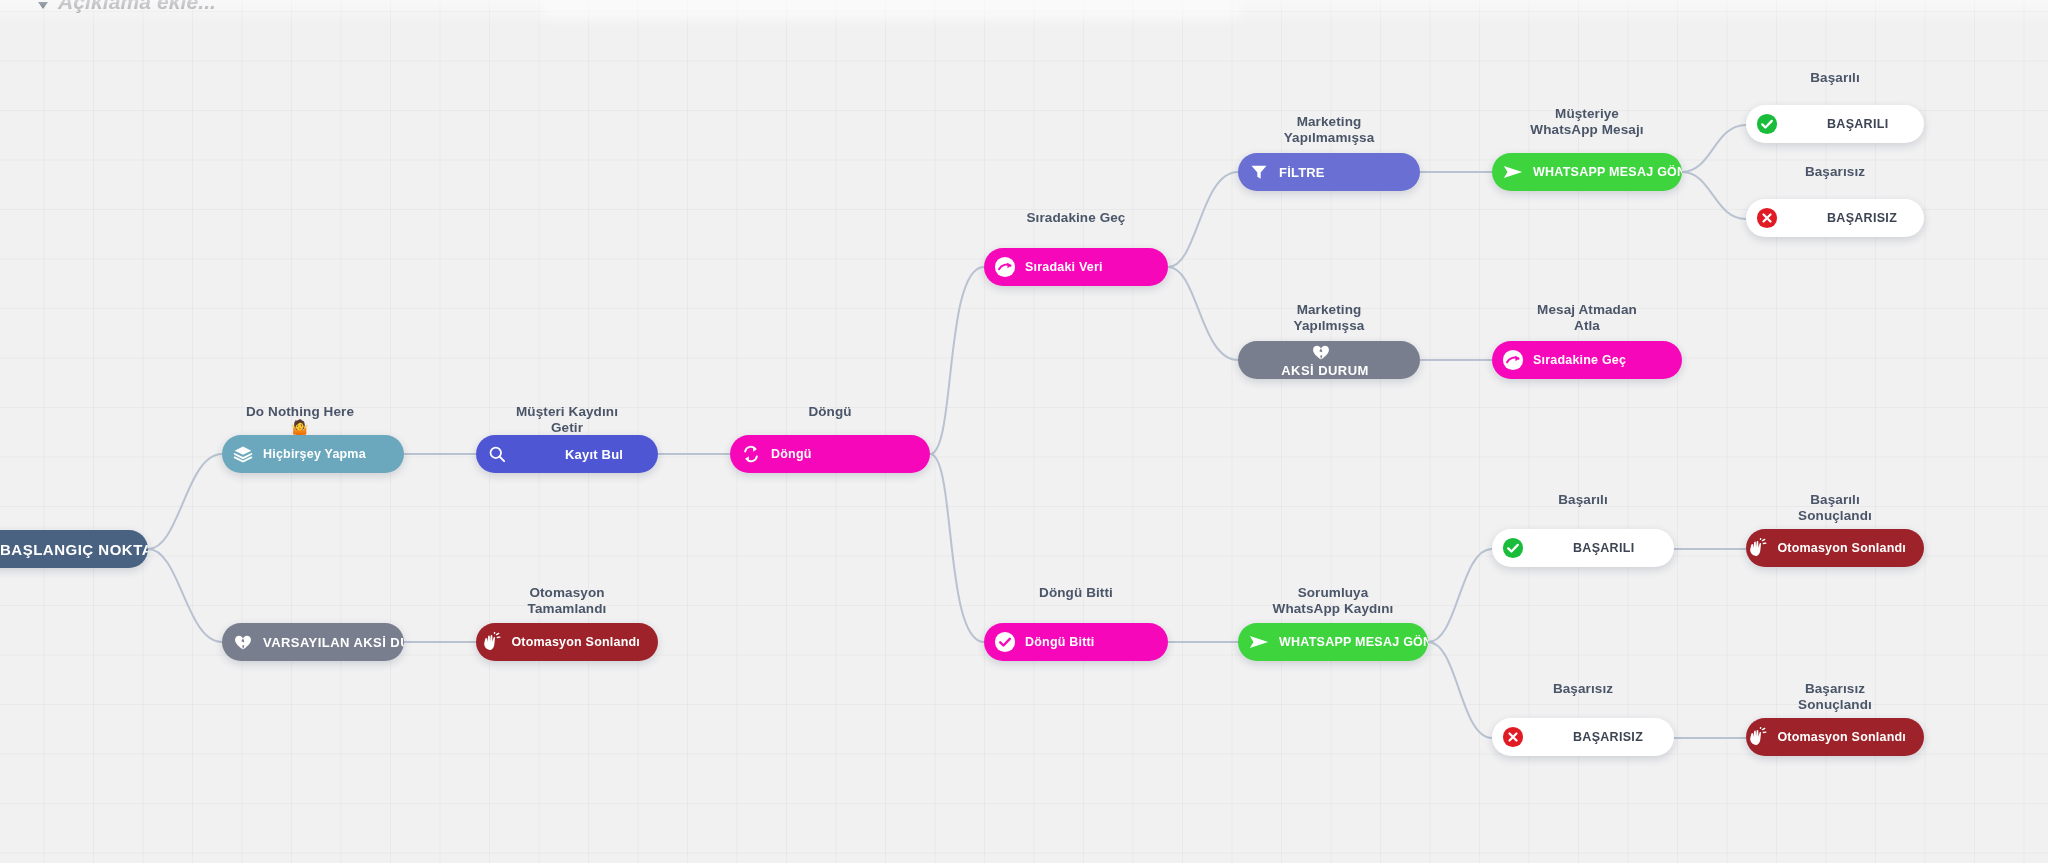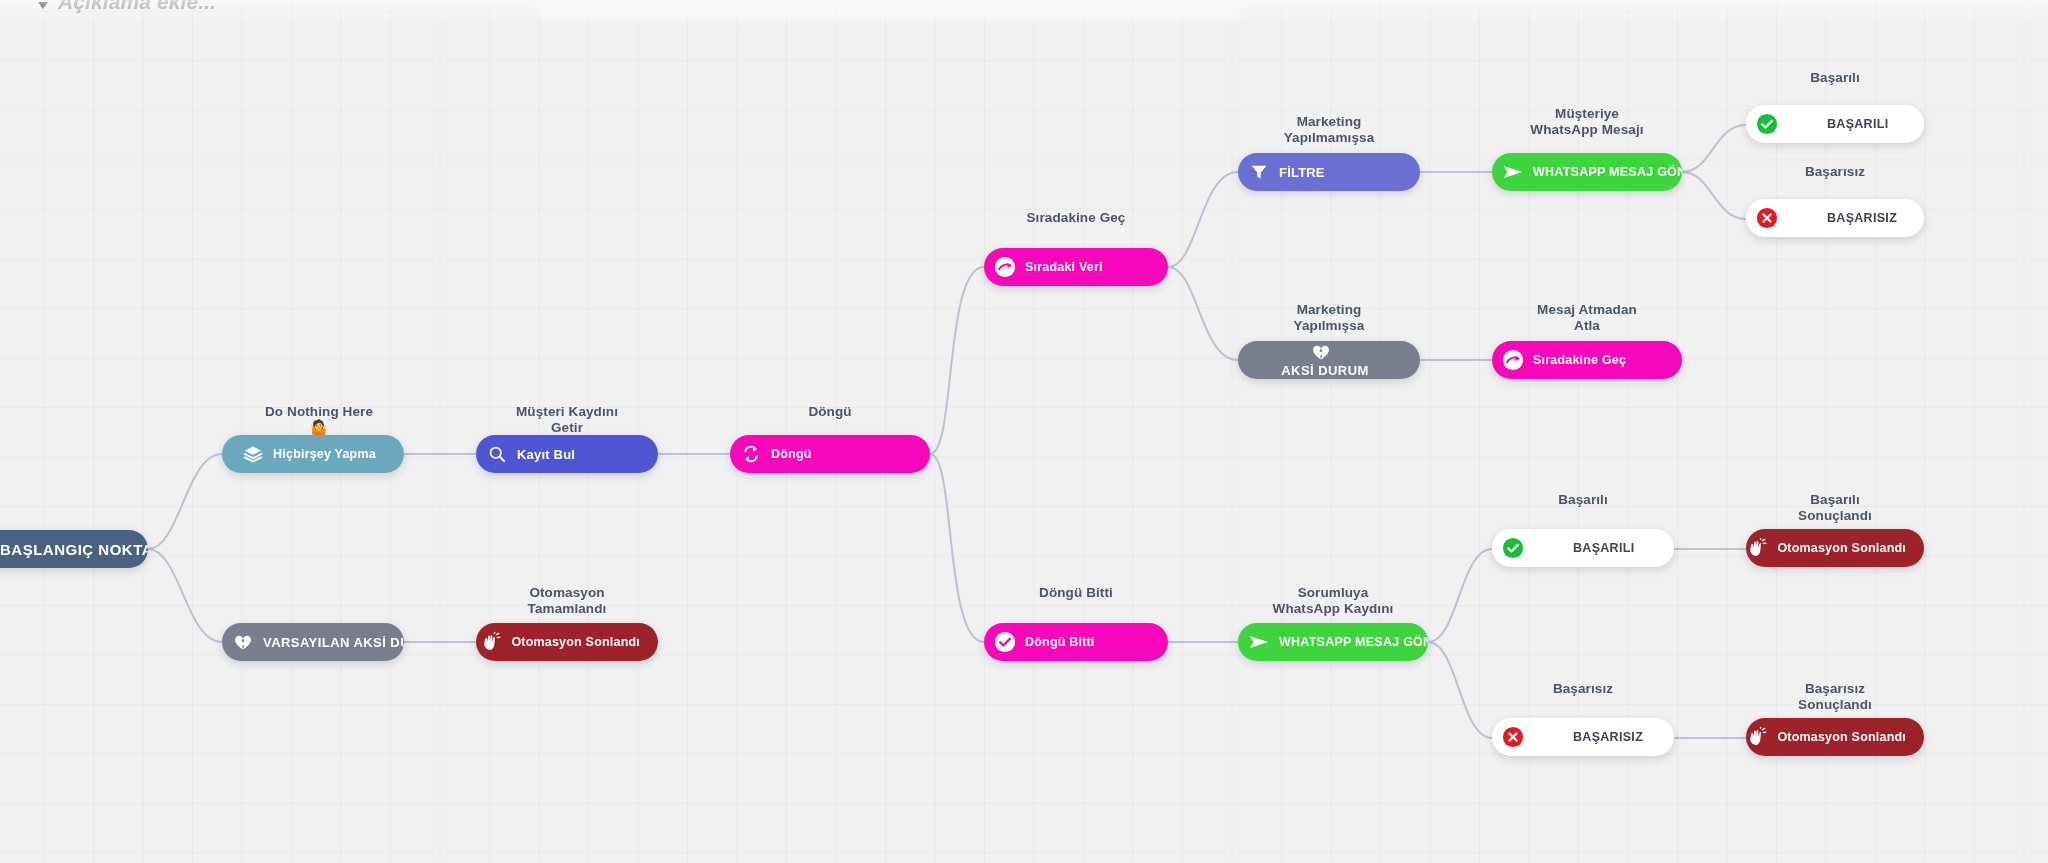--- a/index.html
+++ b/index.html
@@ -91,21 +91,21 @@
   }
 
   
   .n-start {
     background: #4a6281;
     padding-left: 18px;
     border-radius: 0 19px 19px 0;
   }
   .n-start .nlabel { font-size: 15px; letter-spacing: 0.5px; }
 
-  .n-teal    { background: #6ba8bd; justify-content: center; }
+  .n-teal    { background: #6ba8bd; }
   .n-indigo  { background: #4f56d3; }
   .n-indigo2 { background: #6a6fd4; }
   .n-magenta { background: #f707ba; }
   .n-green   { background: #3dd43d; }
   .n-gray    { background: #797e8e; }
   .n-darkred { background: #9e2229; justify-content: flex-end; }
 
   .n-white {
     background: #ffffff;
     padding: 0 22px 0 10px;
@@ -159,21 +159,21 @@
 
     <path d="M1428 642 C 1458 642, 1460 549, 1492 549"></path>
 
     <path d="M1428 642 C 1458 642, 1460 738, 1492 738"></path>
 
     <path d="M1674 549 L 1746 549"></path>
 
     <path d="M1674 738 L 1746 738"></path>
   </svg>
 
-  <div class="caption" style="left:228px; top:404px; width:182px;"><span>Do Nothing Here</span><br><span class="emoji">🤷</span></div>
+  <div class="caption" style="left:209px; top:404px; width:182px;"><span>Do Nothing Here</span><br><span class="emoji">🤷</span></div>
   <div class="caption" style="left:476px; top:404px; width:182px;">Müşteri Kaydını
 Getir</div>
   <div class="caption" style="left:730px; top:404px; width:200px;">Döngü</div>
   <div class="caption" style="left:984px; top:210px; width:184px;">Sıradakine Geç</div>
   <div class="caption" style="left:1238px; top:114px; width:182px;">Marketing
 Yapılmamışsa</div>
   <div class="caption" style="left:1492px; top:106px; width:190px;">Müşteriye
 WhatsApp Mesajı</div>
   <div class="caption" style="left:1746px; top:70px; width:178px;">Başarılı</div>
   <div class="caption" style="left:1746px; top:164px; width:178px;">Başarısız</div>
@@ -201,21 +201,21 @@
     <span class="nicon">
       <svg width="20" height="20" viewBox="0 0 24 24">
           <path d="M12 3 L22 8 L12 13 L2 8 Z" fill="#fff"></path>
           <path d="M2 12 L12 17 L22 12" stroke="#fff" stroke-width="2.2" fill="none" stroke-linecap="round"></path>
           <path d="M2 16 L12 21 L22 16" stroke="#fff" stroke-width="2.2" fill="none" stroke-linecap="round"></path>
         </svg>
     </span>
     <span class="nlabel">Hiçbirşey Yapma</span>
   </div>
 
-  <div class="node n-indigo" style="left:476px; top:435px; width:182px;">
+  <div class="node n-indigo" style="left:476px; top:435px; width:182px;gap:48px;">
     <span class="nicon">
       <svg width="20" height="20" viewBox="0 0 24 24">
           <circle cx="10.5" cy="10.5" r="6.3" stroke="#fff" stroke-width="2.1" fill="none"></circle>
           <line x1="15.2" y1="15.2" x2="20.5" y2="20.5" stroke="#fff" stroke-width="2.4" stroke-linecap="round"></line>
         </svg>
     </span>
     <span class="nlabel">Kayıt Bul</span>
   </div>
 
   <div class="node n-magenta" style="left:730px; top:435px; width:200px;">

